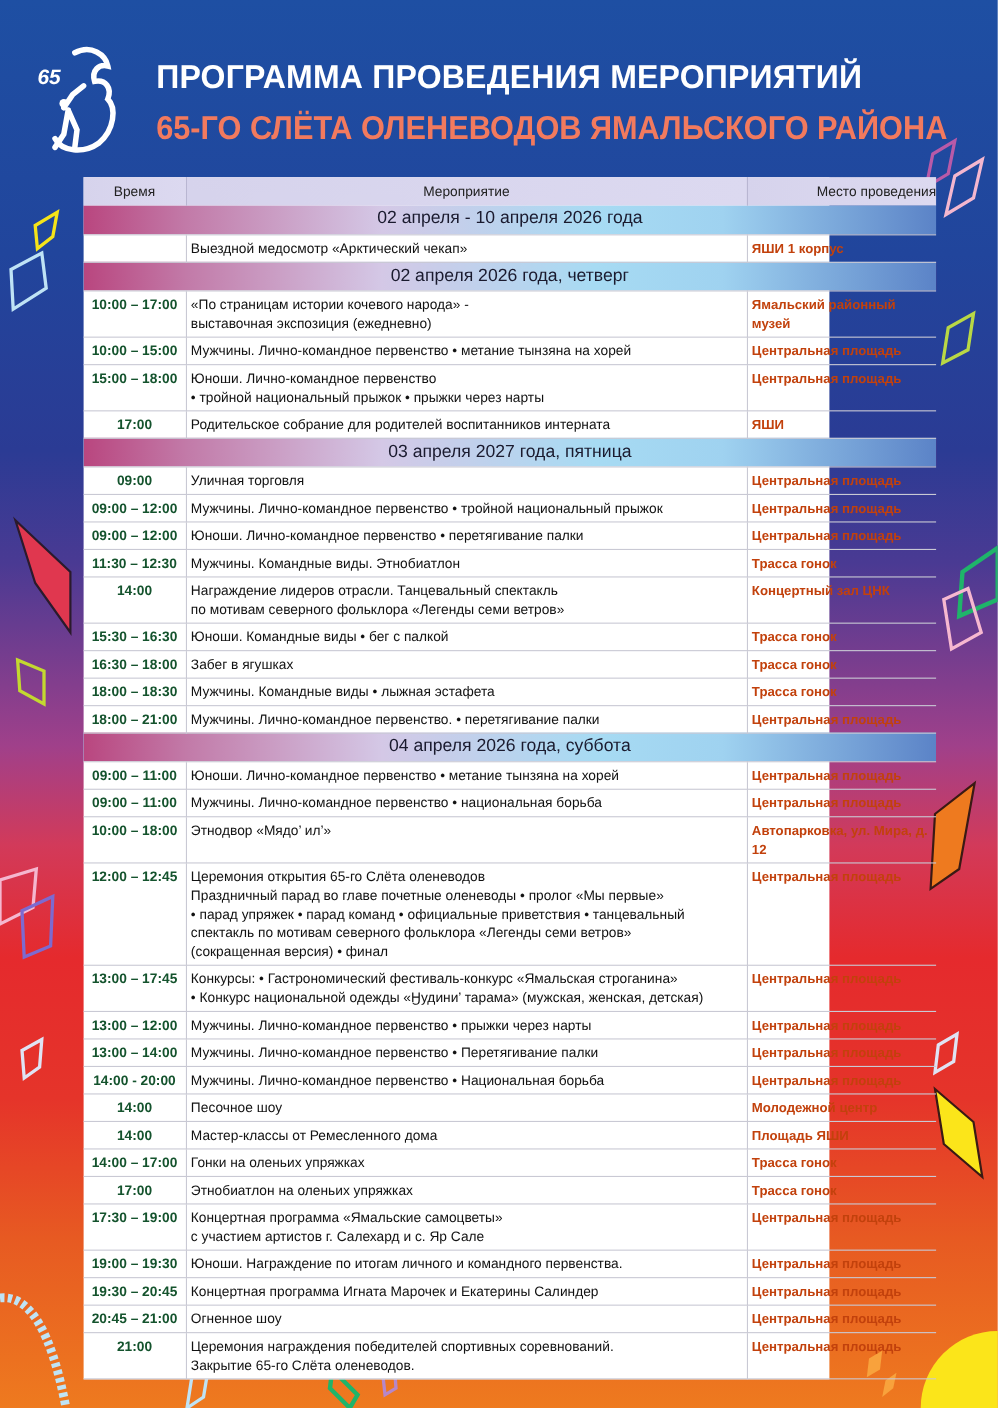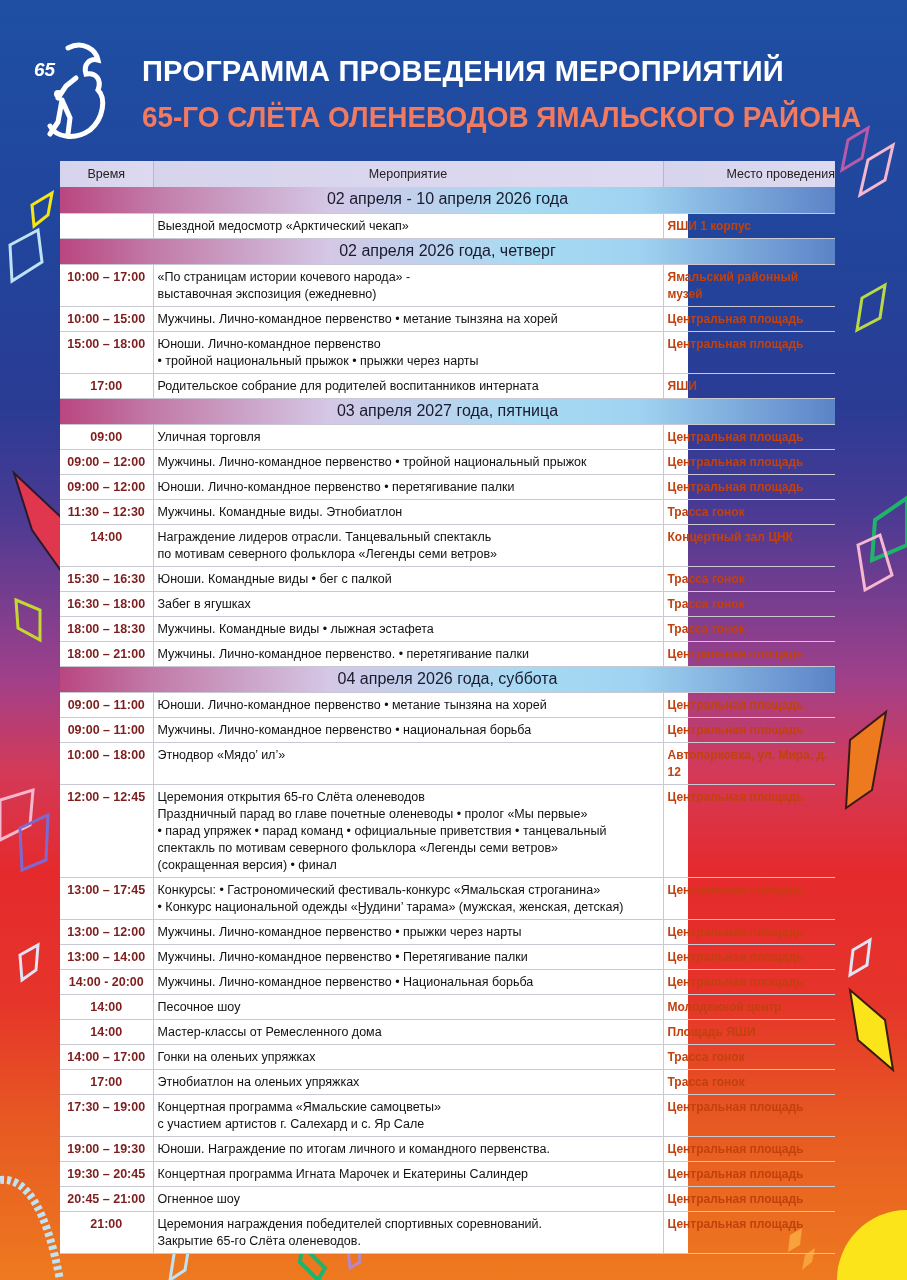--- a/index.html
+++ b/index.html
@@ -25,41 +25,41 @@
   }
   .title-line2 {
     position: absolute; left: 142px; top: 88px;
     color: #f27a5e; font-weight: bold; font-size: 30px; letter-spacing: 0px;
     font-family: "Liberation Sans", sans-serif;
     transform: scaleX(0.93); transform-origin: left;
     white-space: nowrap;
   }
 
   .table-wrap {
-    position: absolute; left: 60px; top: 161px; width: 628px;
+    position: absolute; left: 76px; top: 161px; width: 678px;
     background: #ffffff;
   }
   table { width: 100%; border-collapse: collapse; table-layout: fixed; }
   col.c-time { width: 93px; }
   col.c-event { width: 510px; }
   col.c-place { width: 172px; }
   th {
     background: linear-gradient(90deg, #d6d3ec, #dcd9f0);
     color: #222; font-weight: normal; font-size: 12.5px;
     height: 26px; border-right: 1px solid #b9b6d2;
   }
   th:last-child { border-right: none; text-align: right; }
   td {
     font-size: 12.5px; color: #111; vertical-align: top;
     padding: 4px 4px 3px 4px; line-height: 17px;
     border-bottom: 1px solid #c9c9d4;
     border-right: 1px solid #c9c9d4;
   }
   td:last-child { border-right: none; margin-left: 47px; }
-  td.time { color: #7f1d1d; font-weight: bold; text-align: center; padding-left: 2px; padding-right: 2px; white-space: nowrap; }
+  td.time { color: #14532d; font-weight: bold; text-align: center; padding-left: 2px; padding-right: 2px; white-space: nowrap; }
   td.place { color: #c2410c; font-weight: bold; font-size: 12px; }
   td.event { white-space: pre-line; }
   tr.section td {
     background: linear-gradient(90deg, #b9467f 0%, #c27aa8 12%, #d4c8e6 35%, #a7dbf3 60%, #9fd2f0 75%, #5b83c7 100%);
     color: #1a1a2e; text-align: center; font-size: 16px; font-weight: normal;
     height: 26px; padding: 3px 0; border-right: none;
   }
 </style>
 </head>
 <body>

